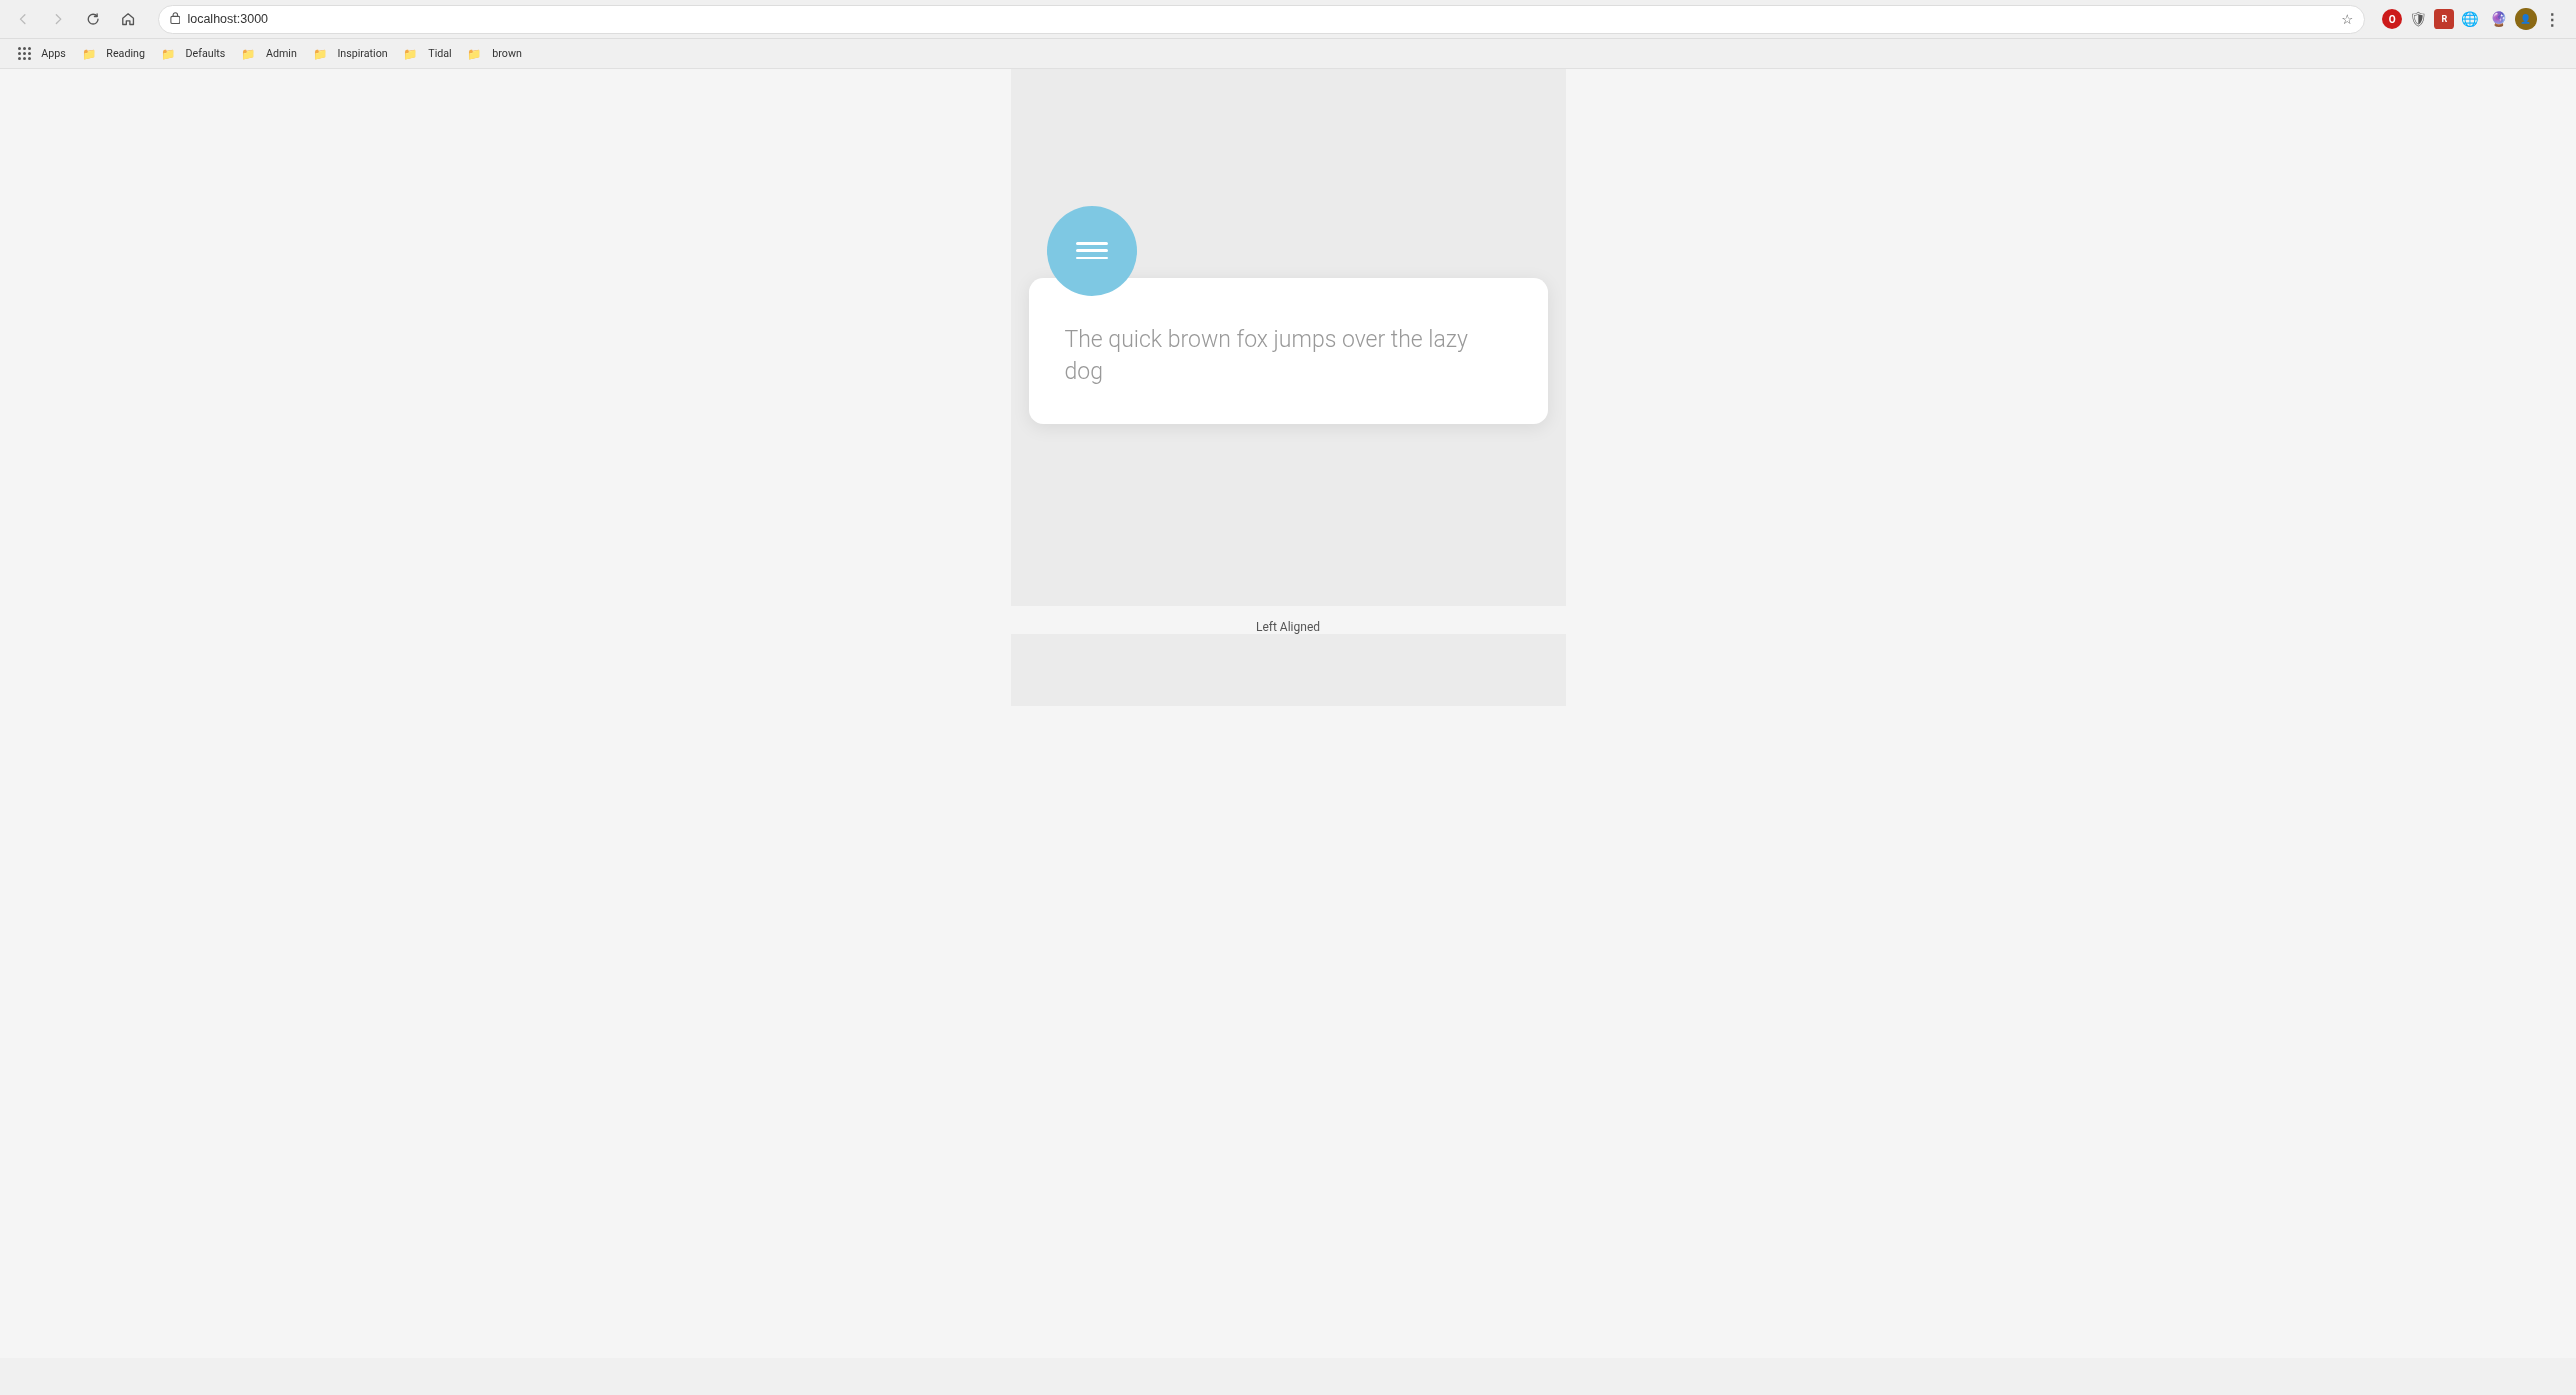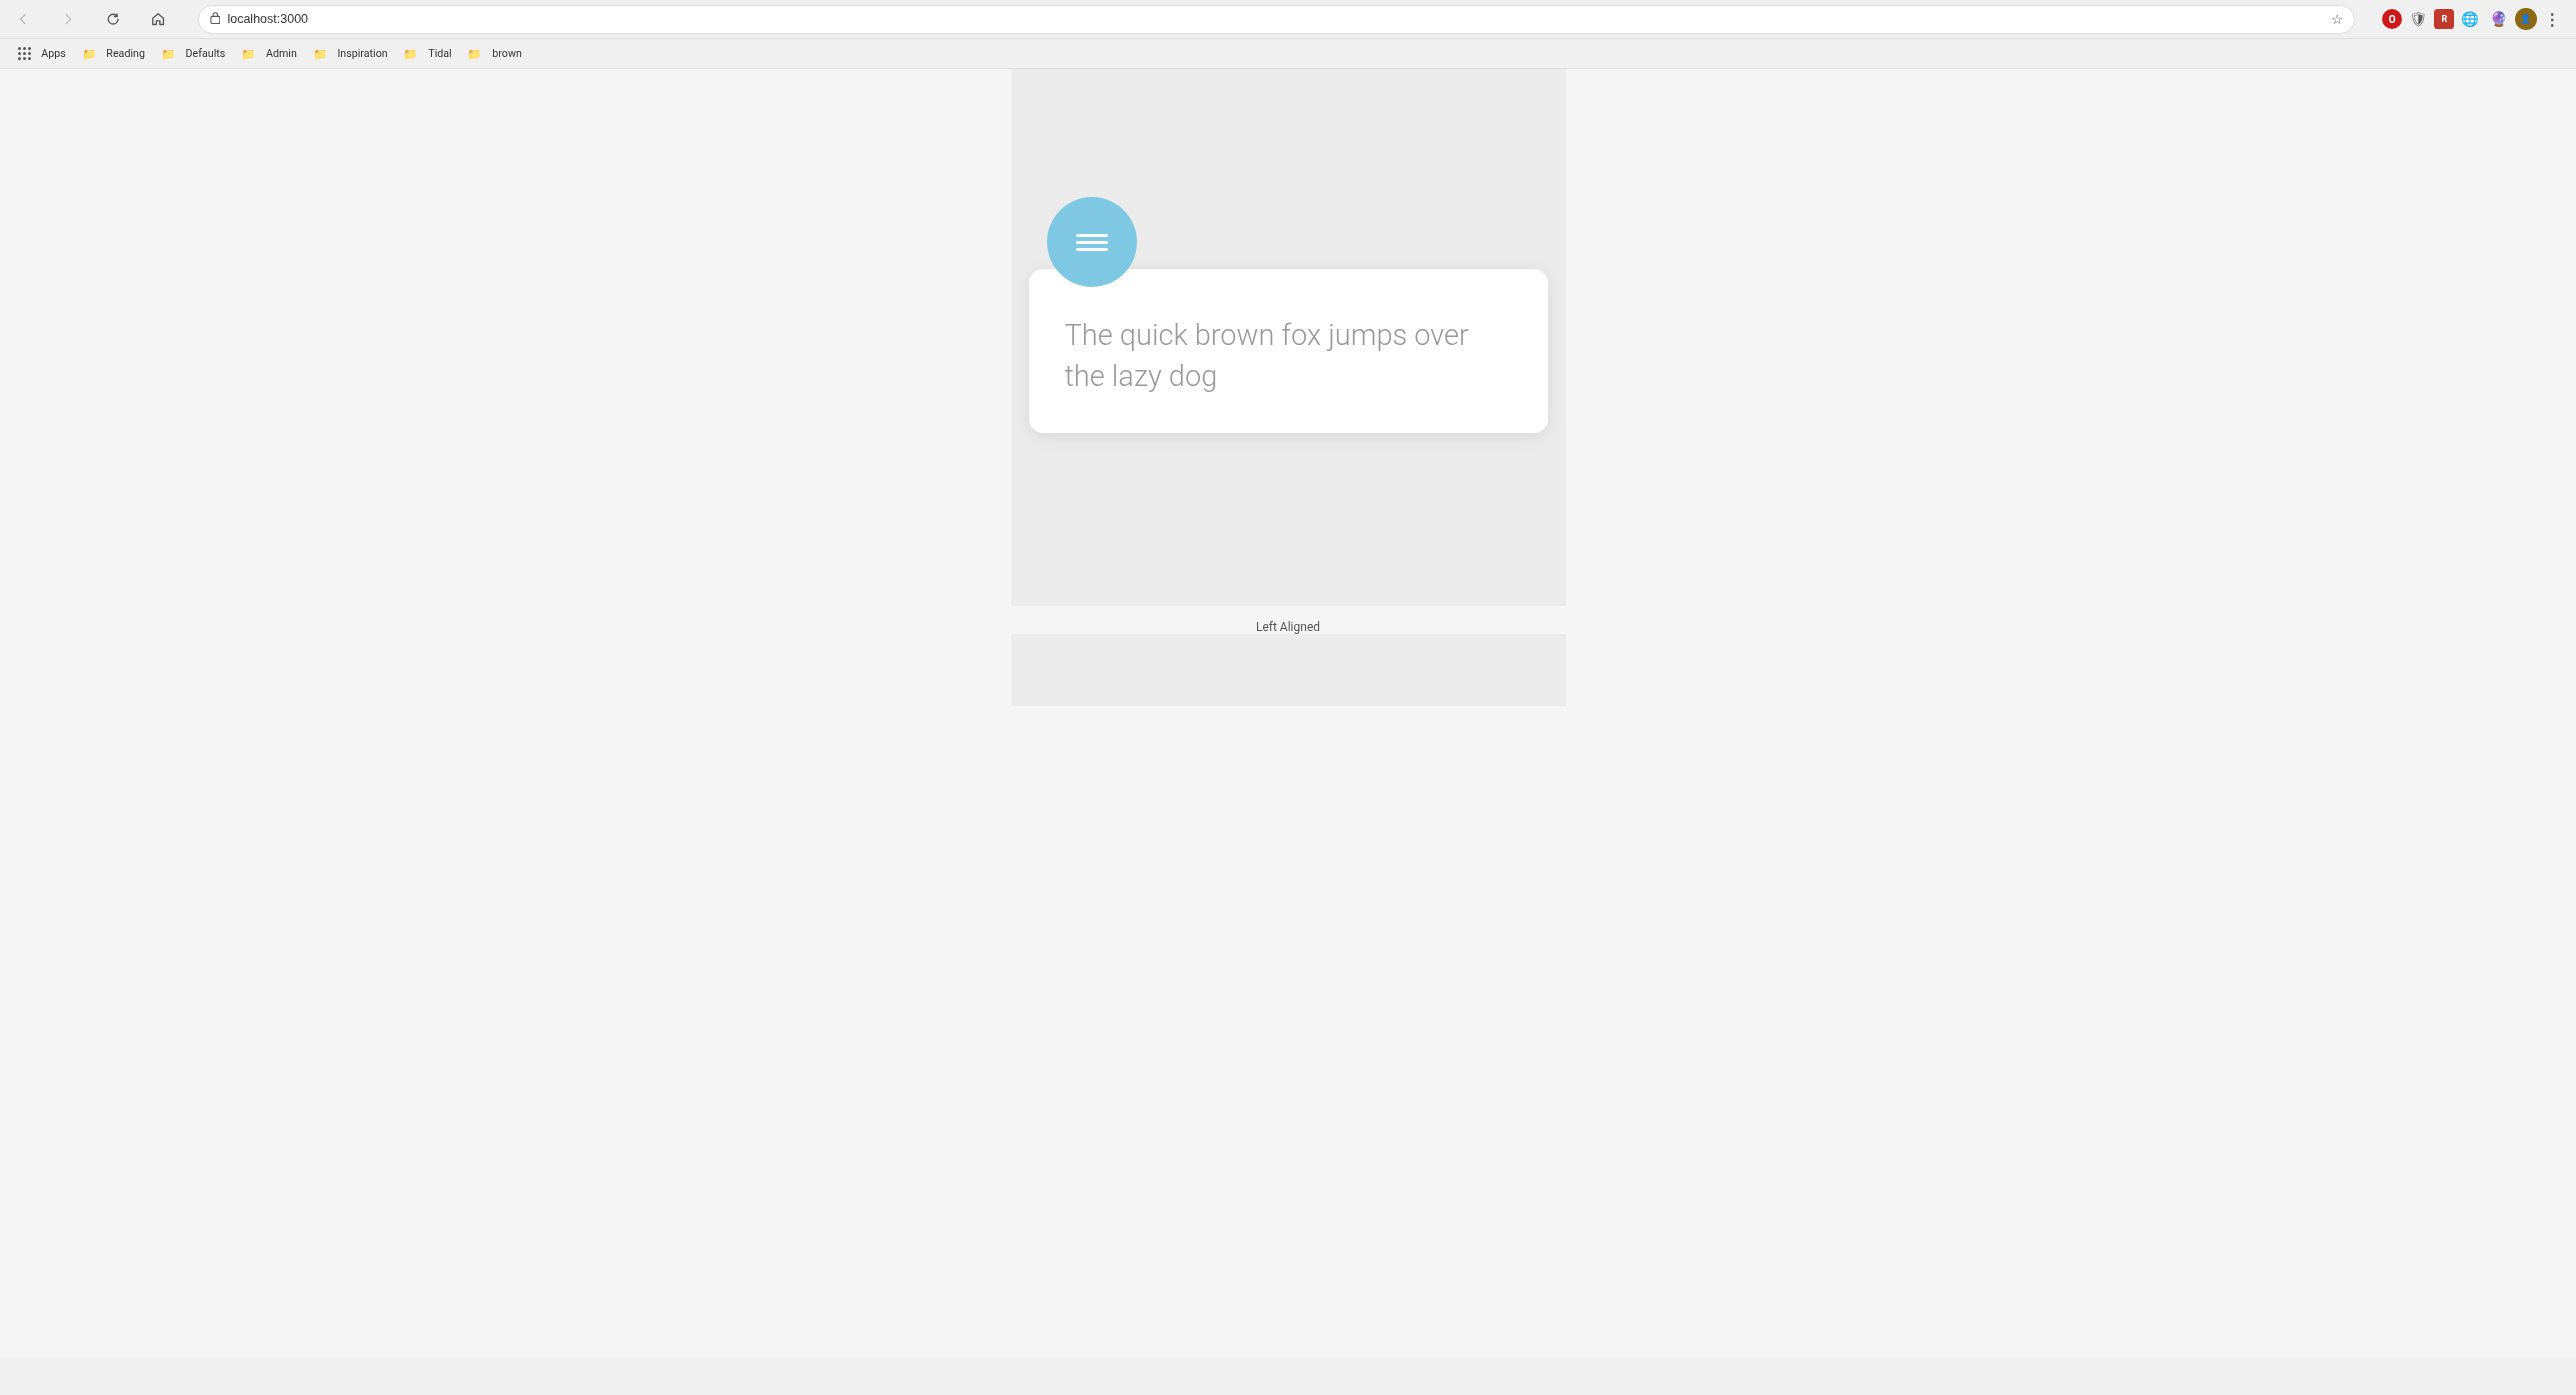--- a/index.html
+++ b/index.html
@@ -19,21 +19,21 @@
     .browser-chrome {
       background: #dee1e6;
       width: 100%;
     }
 
     .nav-bar {
       background: #f0f0f0;
       display: flex;
       align-items: center;
       padding: 3.6px 10.7px;
-      gap: 20px;
+      gap: 10px;
       height: 39px;
       border-bottom: 0.9px solid #ddd;
     }
 
     .nav-btn {
       background: none;
       border: none;
       cursor: pointer;
       padding: 3.6px 5.4px;
       border-radius: 3.6px;
@@ -196,21 +196,21 @@
     .text-card {
       background: white;
       border-radius: 14.3px;
       padding: 36px 36px 36px 36px;
       box-shadow: 0 3.6px 18px rgba(0,0,0,0.08);
       margin-top: 27px;
       width: 100%;
     }
 
     .card-text {
-      font-size: 29px;
+      font-size: 23px;
       color: #999;
       font-weight: 300;
       line-height: 1.4;
       margin-top: 10px;
     }
 
     .section-label {
       font-size: 12px;
       color: #555;
       margin-top: 14.3px;

